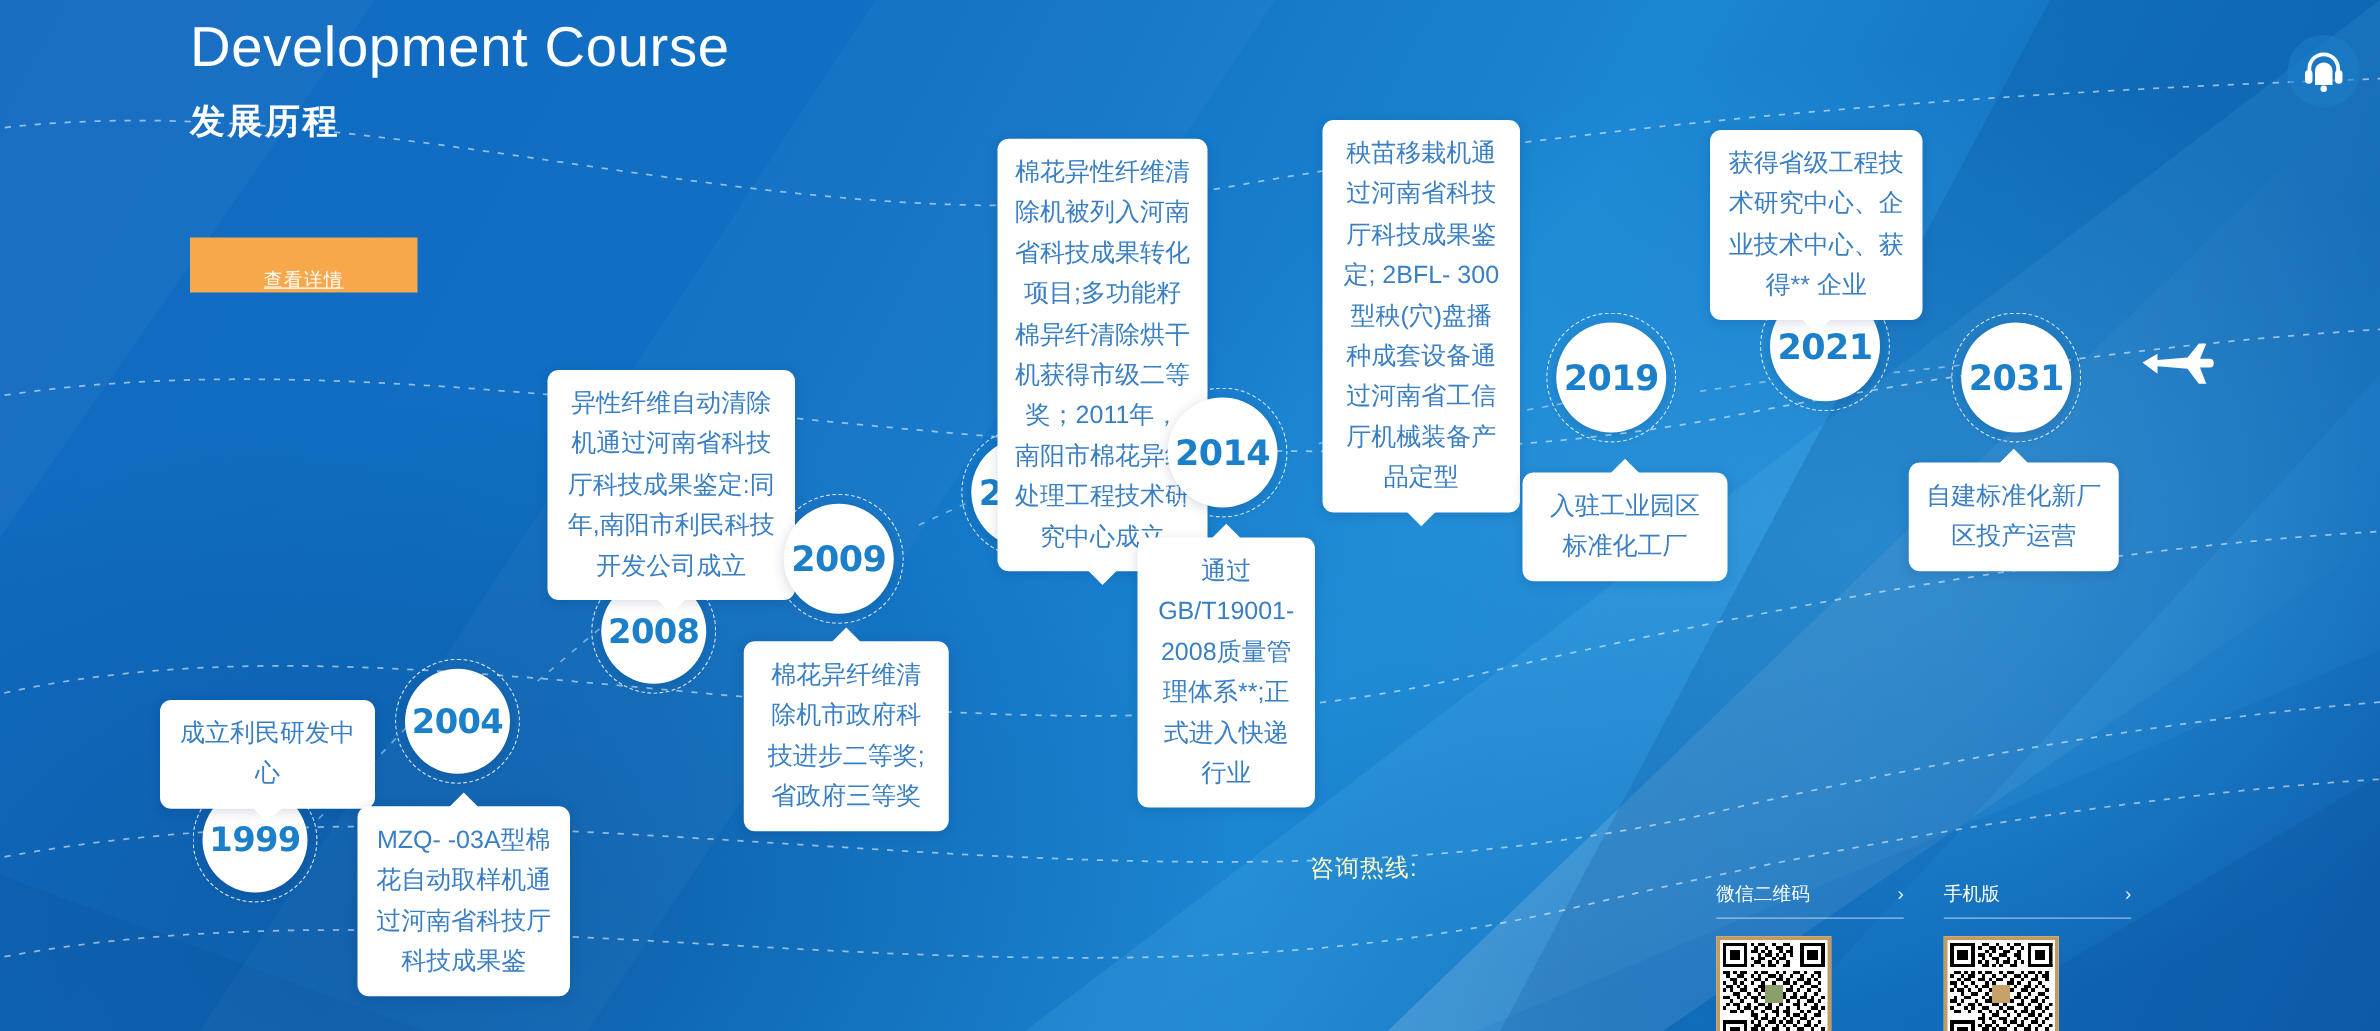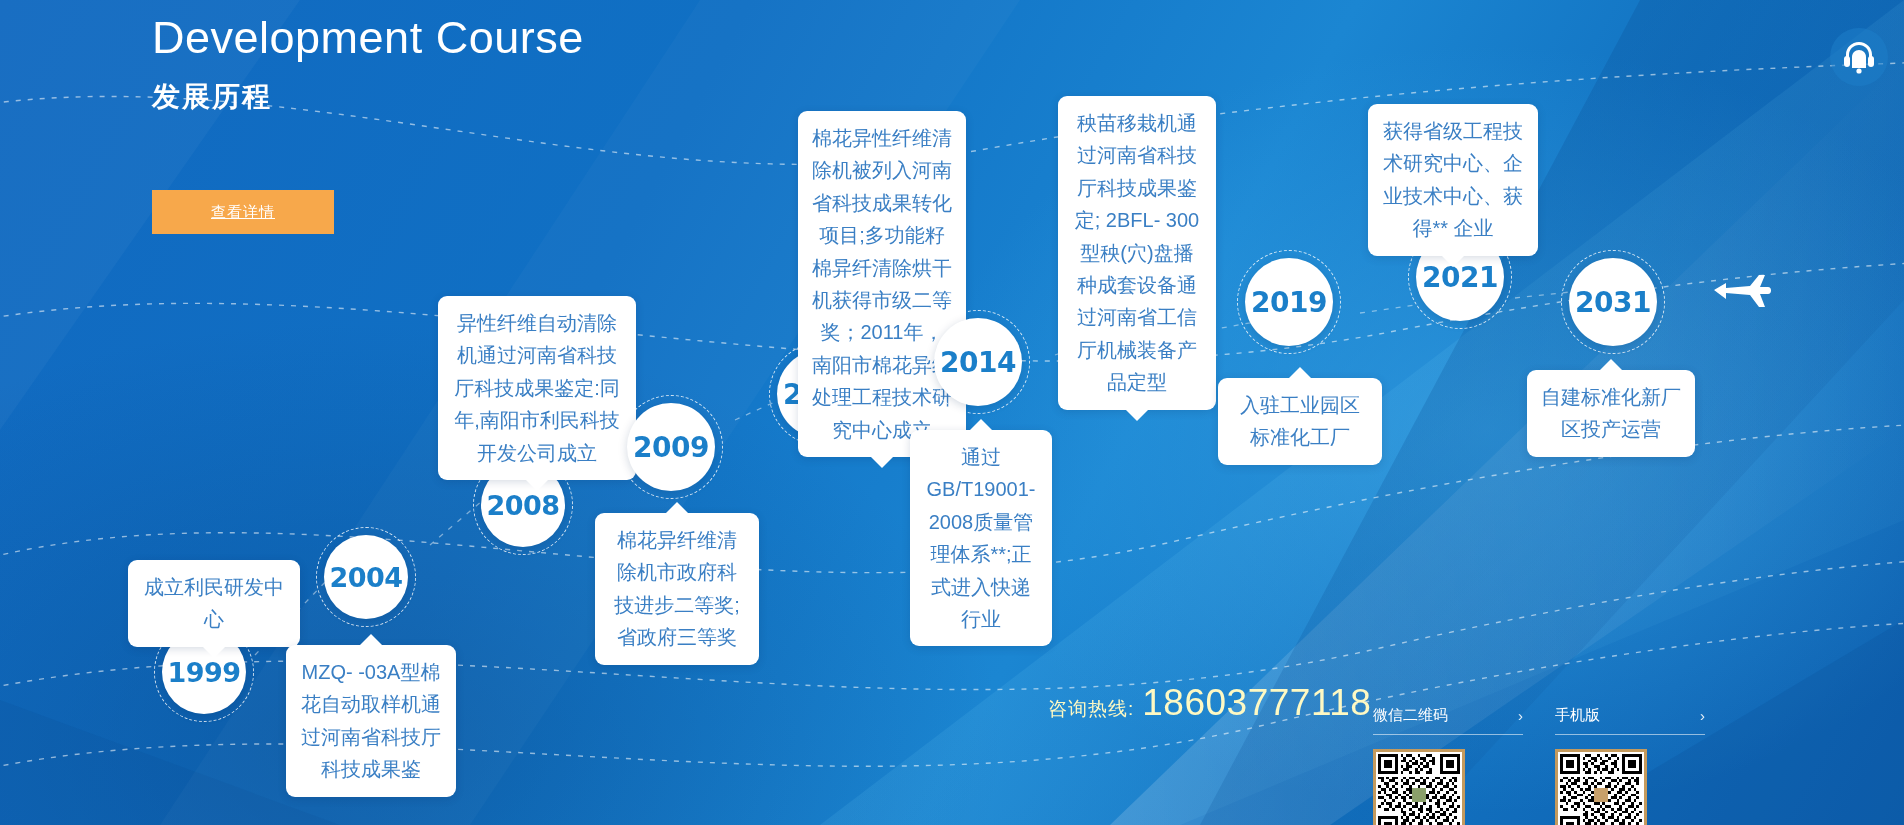--- a/index.html
+++ b/index.html
@@ -42,21 +42,21 @@
   .detail-btn {
     position: absolute; left: 152px; top: 190px;
     width: 182px; height: 44px;
     background: #f7a84b;
     border: none;
     color: #ffffff;
     font-size: 15px;
     font-family: inherit;
     letter-spacing: 1px;
     cursor: pointer;
-    display: flex; align-items: center; justify-content: center;
+    display: flex; align-items: flex-end; justify-content: center;
   }
   .detail-btn span { text-decoration: underline; }
 
   
   .timeline { position: absolute; inset: 0; }
 
   .node { position: absolute; }
 
   .year-circle {
     position: absolute;
@@ -287,21 +287,20 @@
         <rect x="4" y="18" width="6" height="11" rx="3"></rect>
         <rect x="28" y="18" width="6" height="11" rx="3"></rect>
         <path d="M19,12 C15,12 12,15 12,19 L12,30 L26,30 L26,19 C26,15 23,12 19,12 Z"></path>
         <circle cx="19" cy="33" r="2.6"></circle>
       </g>
     </svg>
   </div>
 
   <div class="hotline">
     <span class="hotline-label">咨询热线:</span>
-    <span class="hotline-number">18603777118</span>
   </div>
 
   <div class="qr-block" style="left:1373px; top:678px;">
     <div class="qr-head">
       <span>微信二维码</span>
       <span class="qr-chevron">›</span>
     </div>
     <div class="qr-img">
       <svg viewBox="0 0 29 29" shape-rendering="crispEdges">
         <rect width="29" height="29" fill="#ffffff"></rect>

